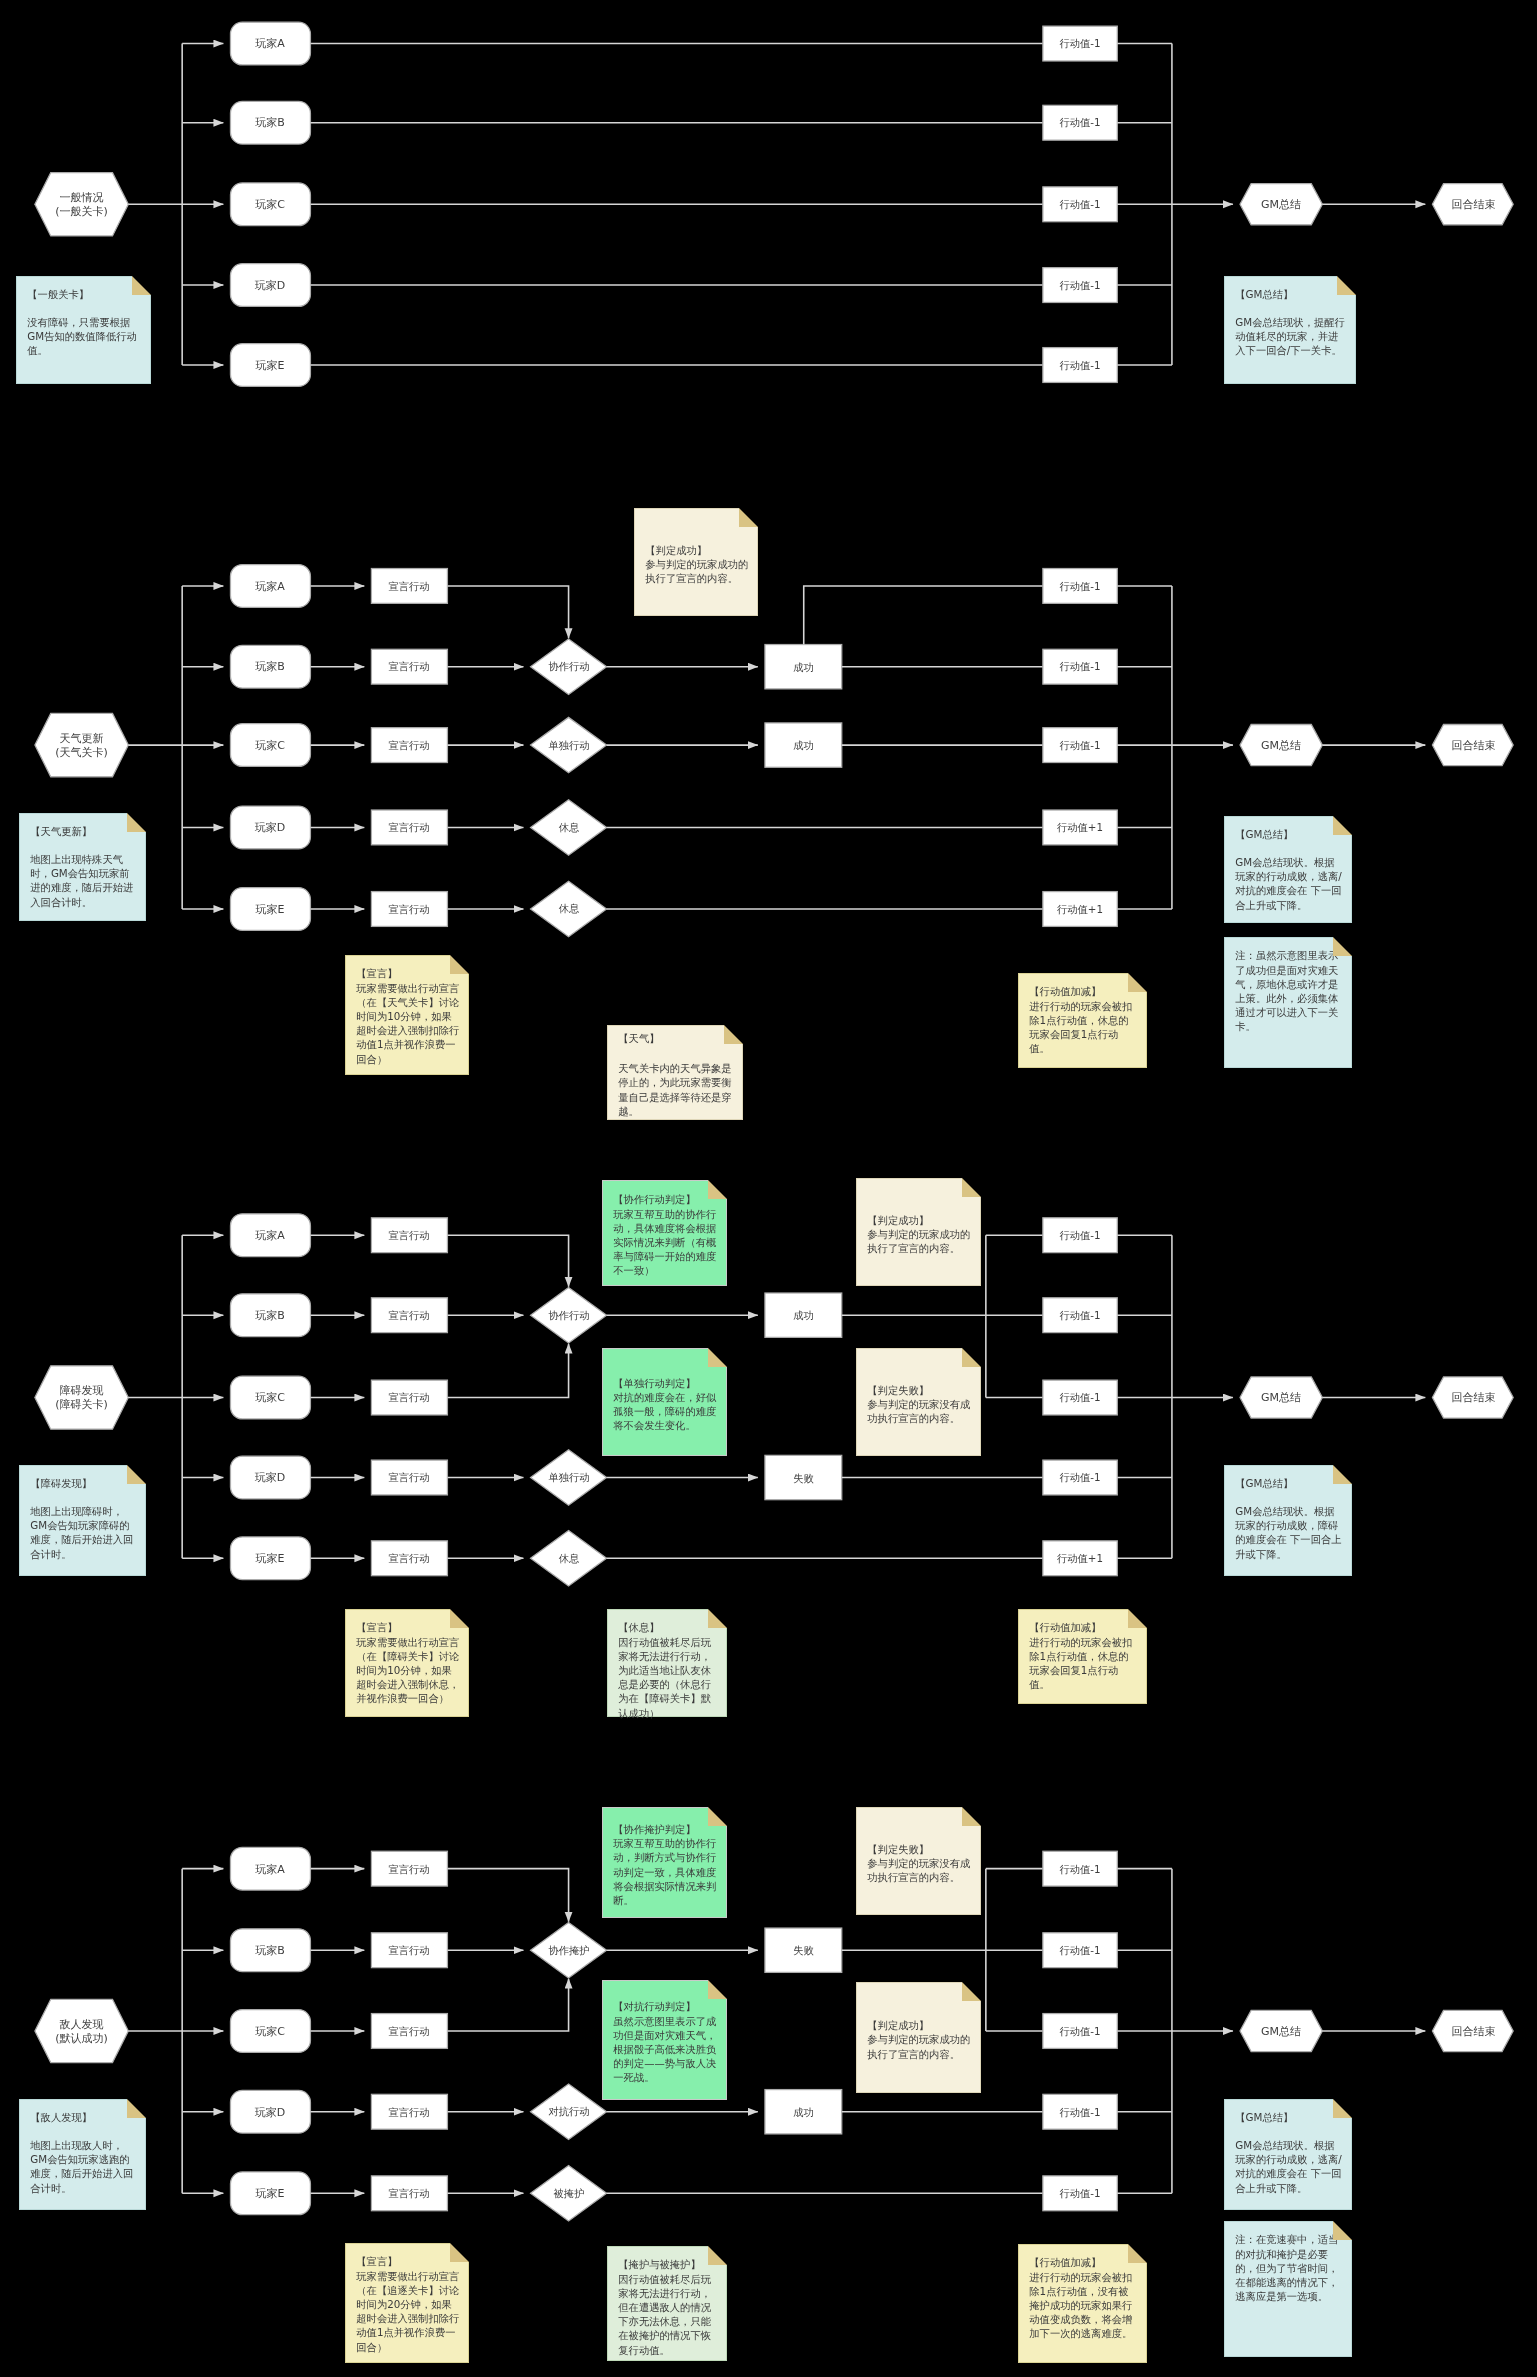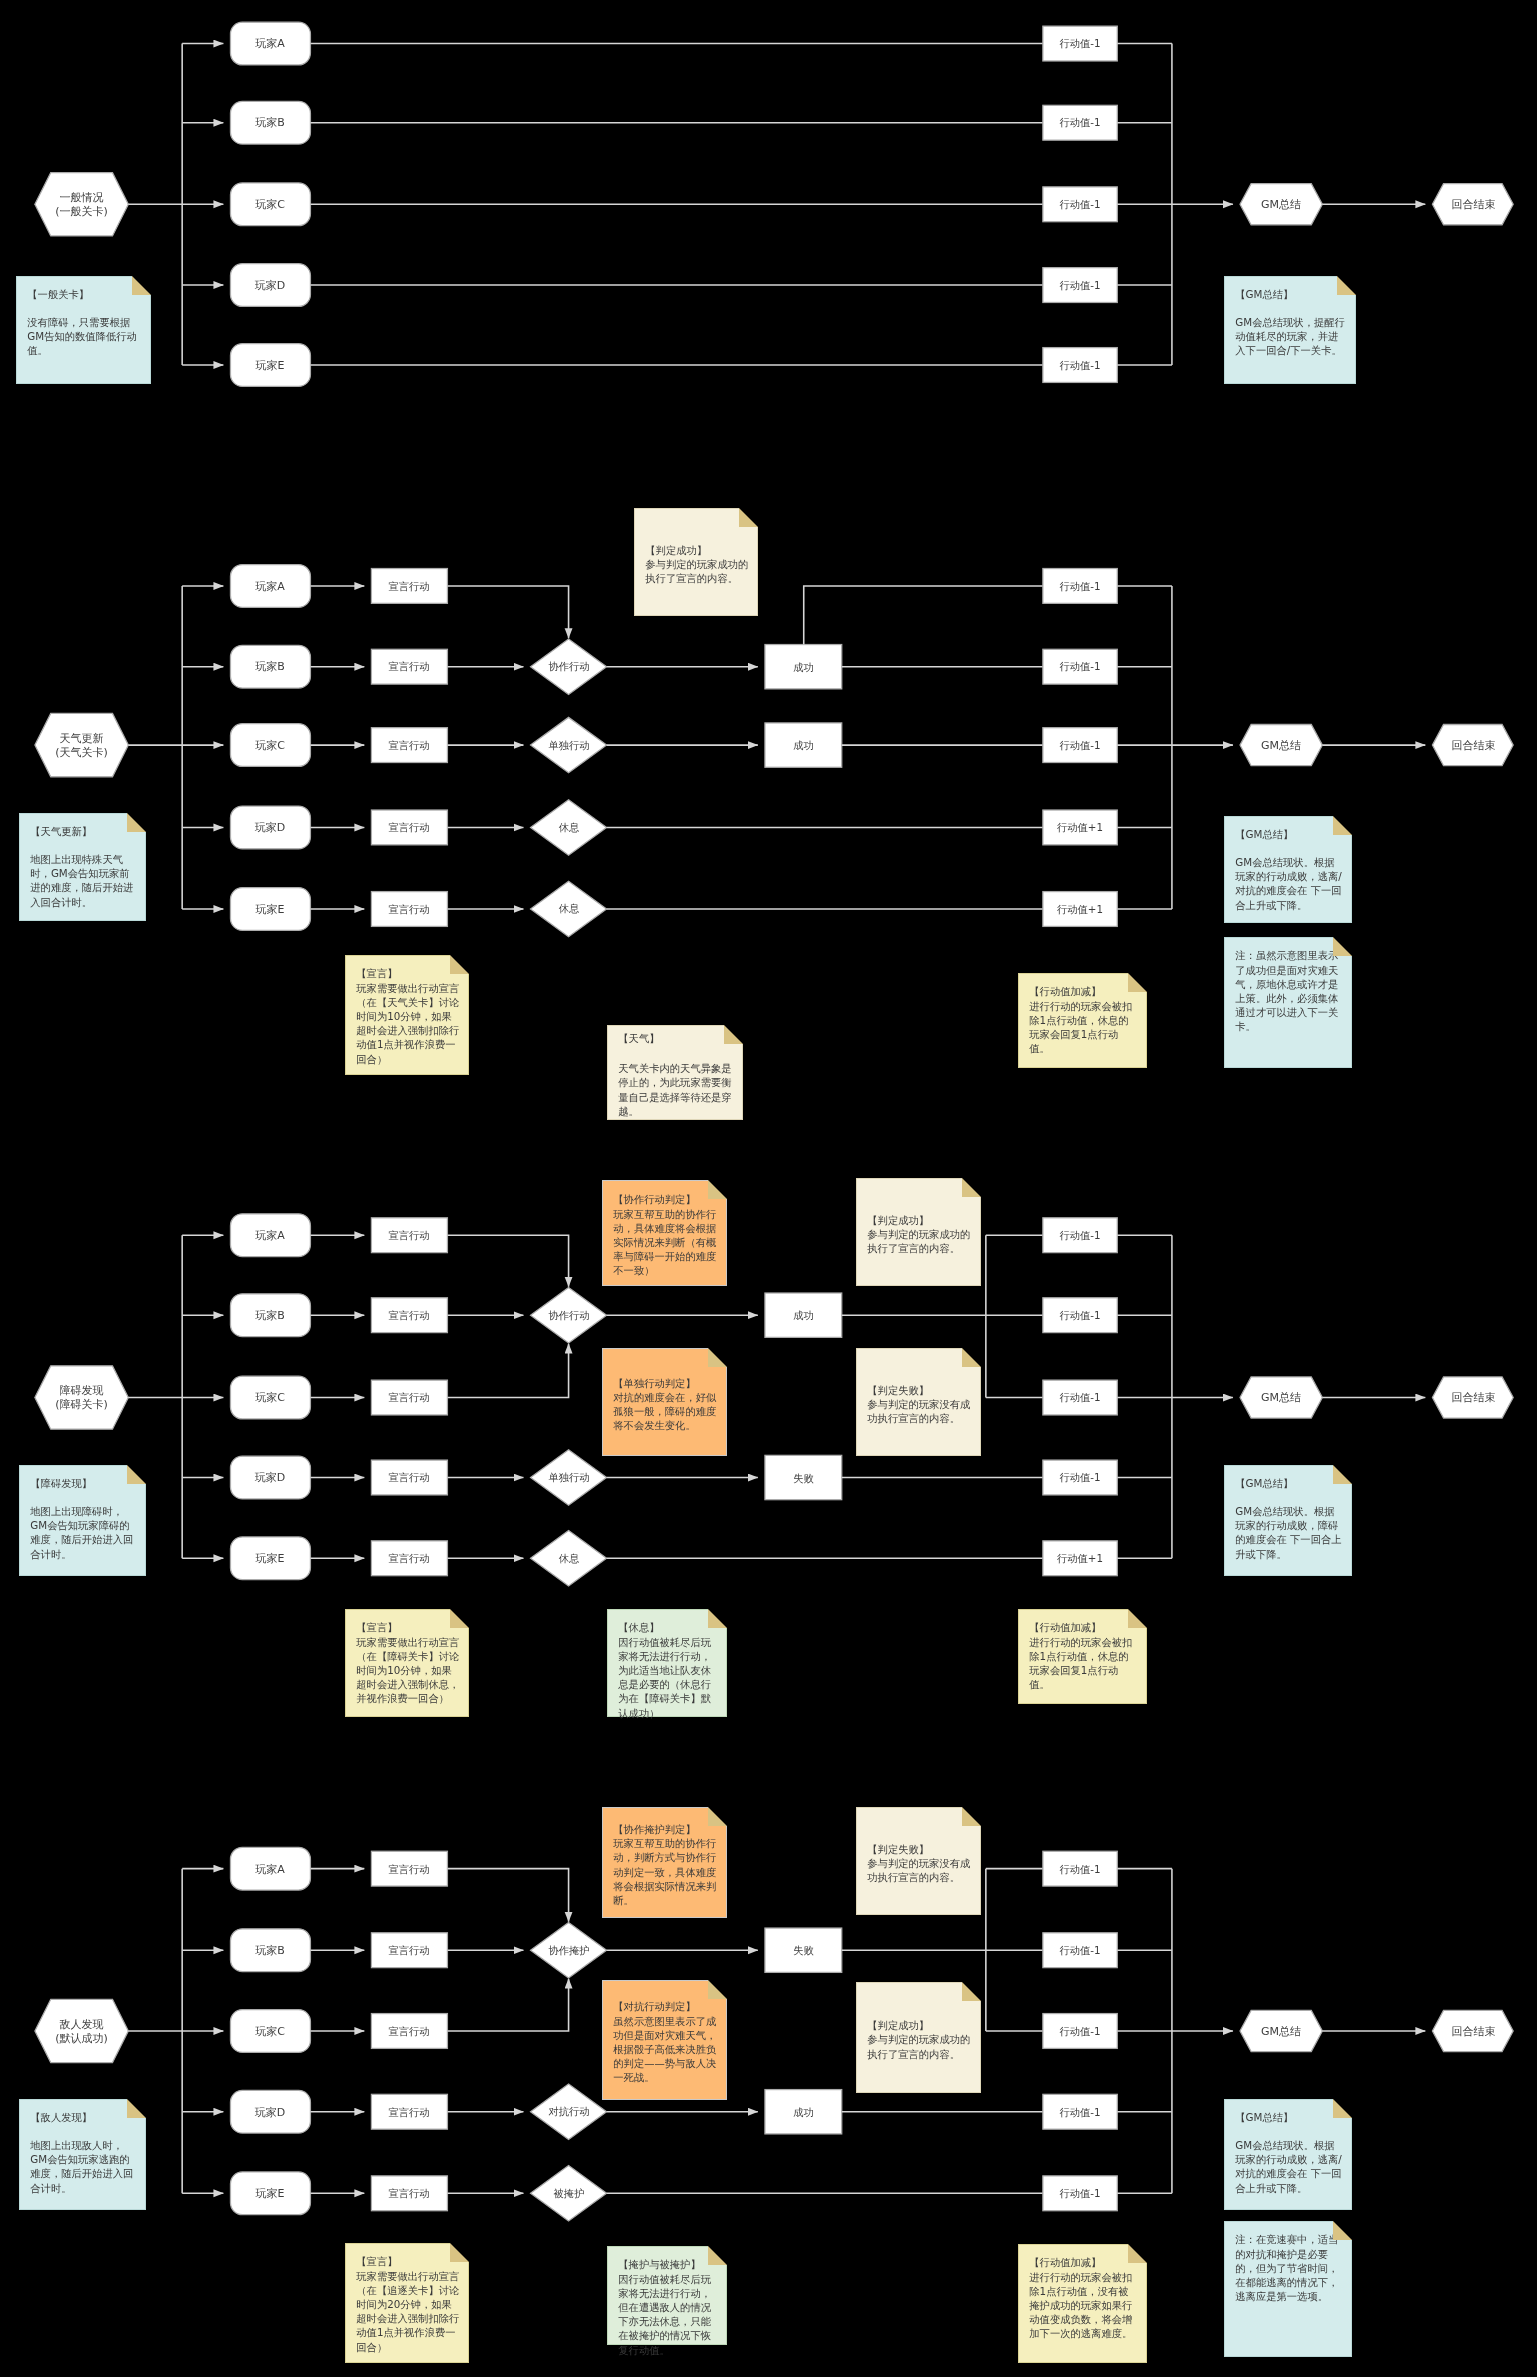--- a/index.html
+++ b/index.html
@@ -13,21 +13,21 @@
        text-align:center;color:#3e3e3e;line-height:1.2;pointer-events:none;}
   .hexlbl{flex-direction:column;}
   .note{position:absolute;box-sizing:border-box;padding:10.3px 8.7px 6.3px 10.3px;
         font-size:10.3px;line-height:1.38;color:#3a3a3a;}
   .note::after{content:'';position:absolute;top:-0.8px;right:-0.8px;width:0;height:0;
         border-style:solid;border-width:0 19px 19px 0;
         border-color:transparent #000 #d9c383 transparent;}
   .note.teal  {background:#d4ecec;border:0.8px solid #b9d8d7;}
   .note.yellow{background:#f5efbe;border:0.8px solid #dad294;}
   .note.cream {background:#f6f1dd;border:0.8px solid #ded6b8;}
-  .note.grey  {background:#fdba74;border:0.8px solid #c9c9c9;}
+  .note.grey  {background:#86efac;border:0.8px solid #c9c9c9;}
   .note.green {background:#dfeeda;border:0.8px solid #bed8b8;}
   .note.center{display:flex;flex-direction:column;justify-content:center;}
   .note.spaced .note-title{margin-bottom:13.5px;}
   .note-title{white-space:pre-wrap;}
 </style>
 </head>
 <body>
 
 <div id="canvas">
   <svg id="diagram-svg" width="1537" height="2377" viewBox="0 0 1941 3002">
@@ -424,21 +424,21 @@
         <div class="note-body">参与判定的玩家成功的执行了宣言的内容。</div>
       </div>
       <div class="note teal spaced" style="left: 19px; top: 2099px; width: 127px; height: 111px;">
         <div class="note-title">【敌人发现】</div>
         <div class="note-body">地图上出现敌人时，GM会告知玩家逃跑的难度，随后开始进入回合计时。</div>
       </div>
       <div class="note yellow" style="left: 345px; top: 2243px; width: 124px; height: 120px;">
         <div class="note-title">【宣言】</div>
         <div class="note-body">玩家需要做出行动宣言（在【追逐关卡】讨论时间为20分钟，如果超时会进入强制扣除行动值1点并视作浪费一回合）</div>
       </div>
-      <div class="note green" style="left: 607px; top: 2246px; width: 120px; height: 99px;">
+      <div class="note green" style="left: 607px; top: 2246px; width: 120px; height: 115px;">
         <div class="note-title">【掩护与被掩护】</div>
         <div class="note-body">因行动值被耗尽后玩家将无法进行行动，但在遭遇敌人的情况下亦无法休息，只能在被掩护的情况下恢复行动值。</div>
       </div>
       <div class="note yellow" style="left: 1018px; top: 2244px; width: 129px; height: 119px;">
         <div class="note-title">【行动值加减】</div>
         <div class="note-body">进行行动的玩家会被扣除1点行动值，没有被掩护成功的玩家如果行动值变成负数，将会增加下一次的逃离难度。</div>
       </div>
       <div class="note teal spaced" style="left: 1224px; top: 2099px; width: 128px; height: 111px;">
         <div class="note-title">【GM总结】</div>
         <div class="note-body">GM会总结现状。根据玩家的行动成败，逃离/对抗的难度会在 下一回合上升或下降。</div>

